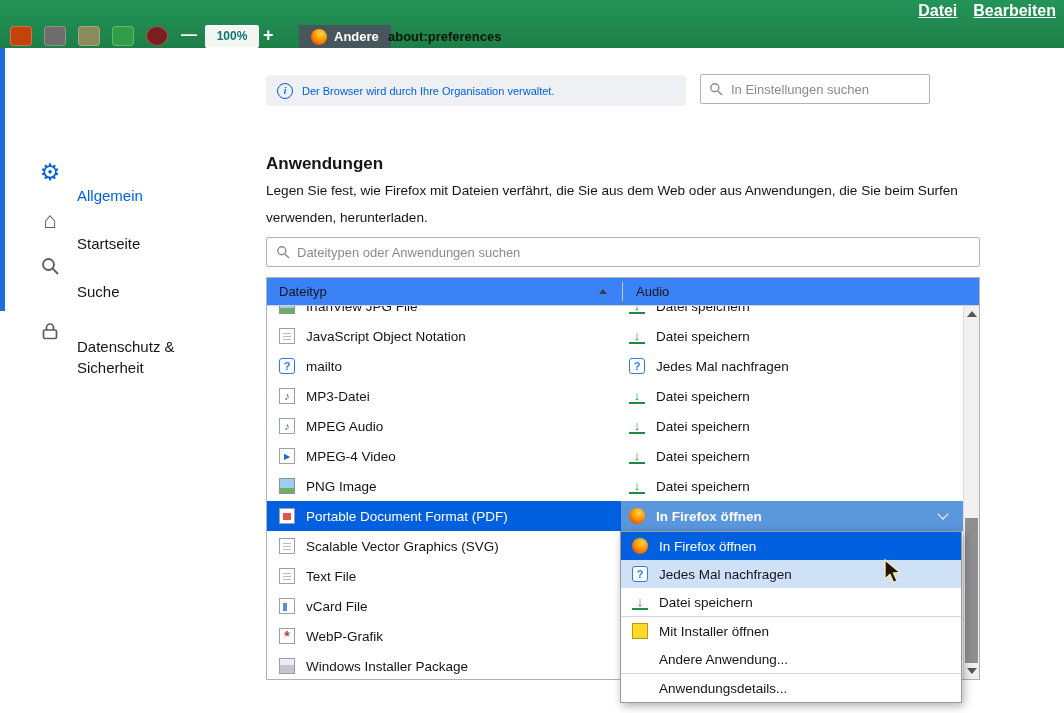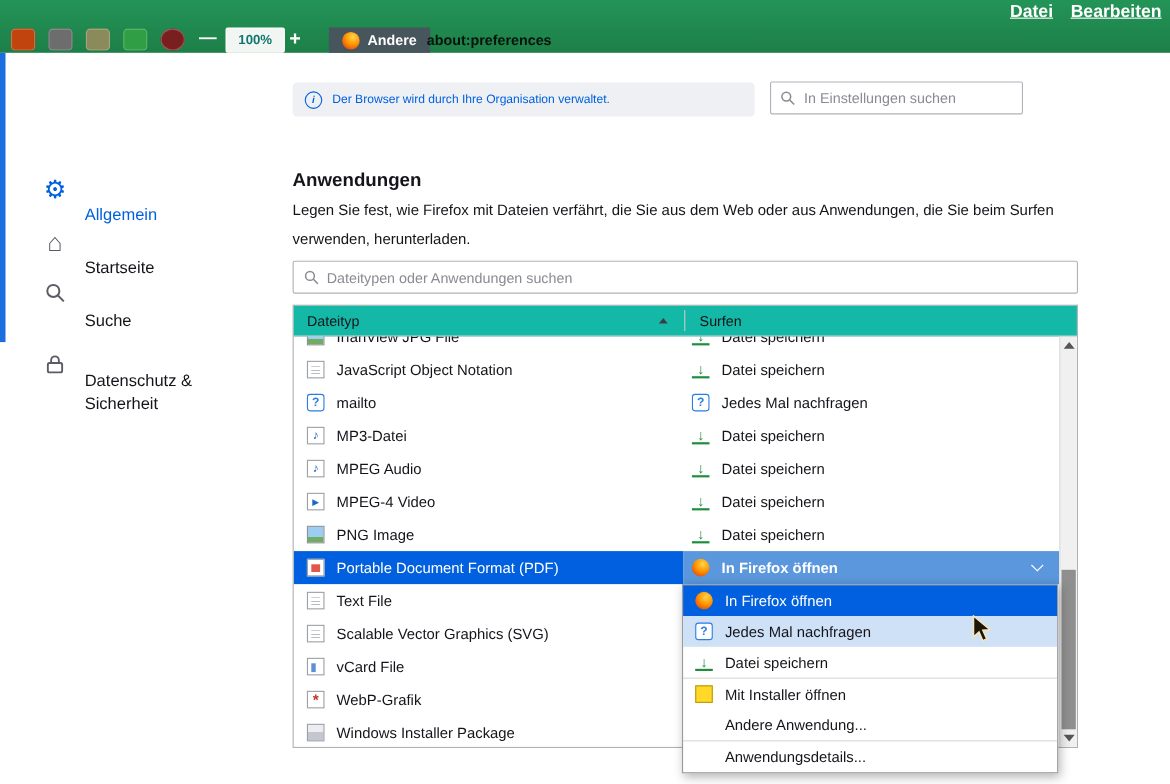--- a/index.html
+++ b/index.html
@@ -42,21 +42,21 @@
   .settings-search{position:absolute;left:700px;top:74px;width:230px;height:30px;padding:0 8px 0 30px;}
   .apps-search{position:absolute;left:266px;top:237px;width:714px;height:30px;padding:0 8px 0 30px;}
   .mag-icon{position:absolute;pointer-events:none;}
 
   .section-title{position:absolute;left:266px;top:154px;font-size:17px;font-weight:bold;}
   .section-desc{position:absolute;left:266px;top:177px;width:706px;font-size:13.6px;line-height:27px;}
 
   
   .ftable{position:absolute;left:266px;top:277px;width:714px;height:403px;border:1px solid #b1b1b1;
           box-sizing:border-box;background:#fff;}
-  .thead{position:absolute;left:0;top:0;width:100%;height:28px;background:#14b8a6;border-bottom:1px solid #d4d4d4;
+  .thead{position:absolute;left:0;top:0;width:100%;height:28px;background:#3b82f6;border-bottom:1px solid #d4d4d4;
          box-sizing:border-box;font-size:13px;}
   .th-type{position:absolute;left:12px;top:0;line-height:27px;}
   .sort-up{position:absolute;left:332px;top:11px;width:0;height:0;border-left:4px solid transparent;
            border-right:4px solid transparent;border-bottom:5px solid #3c3c43;}
   .th-divider{position:absolute;left:355px;top:4px;width:1px;height:19px;background:#c9c9c9;}
   .th-action{position:absolute;left:369px;top:0;line-height:27px;}
 
   .rows-viewport{position:absolute;left:0;top:28px;width:696px;height:373px;overflow:hidden;}
   .rows-inner{position:relative;top:-15px;}
   .trow{height:30px;display:flex;align-items:center;font-size:13.5px;cursor:default;}
@@ -184,21 +184,21 @@
         <circle cx="5.8" cy="5.8" r="4" fill="none" stroke="#8a8a93" stroke-width="1.4"></circle>
         <line x1="8.9" y1="8.9" x2="13" y2="13" stroke="#8a8a93" stroke-width="1.4"></line>
       </svg>
   </span>
 
   <div class="ftable">
     <div class="thead">
       <span class="th-type">Dateityp</span>
       <span class="sort-up"></span>
       <span class="th-divider"></span>
-      <span class="th-action">Surfen</span>
+      <span class="th-action">Audio</span>
     </div>
     <div class="rows-viewport">
       <div class="rows-inner" id="rows">
           <div class="trow">
             <div class="cell type-cell">
               <span class="icon image-file-icon"></span>
               <span>IrfanView JPG File</span>
             </div>
             <div class="cell action-cell">
               <span class="icon save-icon">↓</span>
@@ -272,28 +272,28 @@
             </div>
             <div class="cell action-cell select-open">
               <span class="icon firefox-icon"></span>
               <span>In Firefox öffnen</span>
               <span class="chevron"></span>
             </div>
           </div>
           <div class="trow">
             <div class="cell type-cell">
               <span class="icon document-file-icon"></span>
+              <span>Scalable Vector Graphics (SVG)</span>
+            </div>
+            <div class="cell action-cell"></div>
+          </div>
+          <div class="trow">
+            <div class="cell type-cell">
+              <span class="icon document-file-icon"></span>
               <span>Text File</span>
-            </div>
-            <div class="cell action-cell"></div>
-          </div>
-          <div class="trow">
-            <div class="cell type-cell">
-              <span class="icon document-file-icon"></span>
-              <span>Scalable Vector Graphics (SVG)</span>
             </div>
             <div class="cell action-cell"></div>
           </div>
           <div class="trow">
             <div class="cell type-cell">
               <span class="icon vcard-file-icon"></span>
               <span>vCard File</span>
             </div>
             <div class="cell action-cell"></div>
           </div>

